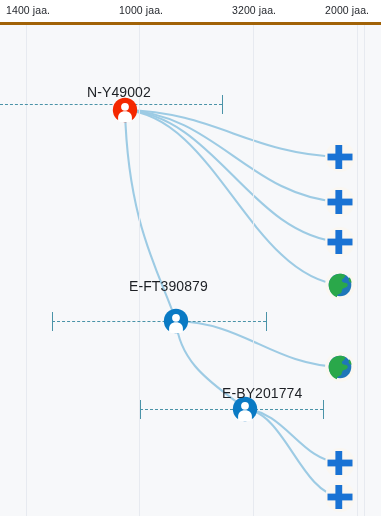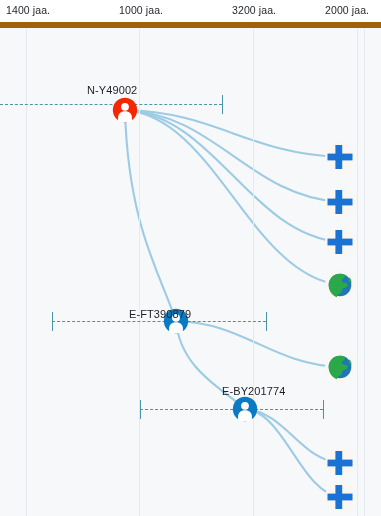--- a/index.html
+++ b/index.html
@@ -18,21 +18,21 @@
     background: #f7f8fa;
   }
 
   
   #axis-header {
     position: absolute;
     left: 0; top: 0;
     width: 381px;
     height: 22px;
     background: #ffffff;
-    border-bottom: 6px solid #a16207;
+    border-bottom: 3px solid #a16207;
     z-index: 30;
   }
   .axis-label {
     position: absolute;
     top: 4px;
     font-size: 10.5px;
     color: #25282e;
     white-space: nowrap;
     letter-spacing: 0.1px;
   }
@@ -88,21 +88,21 @@
     justify-content: center;
     overflow: hidden;
   }
   .node .silhouette {
     display: block;
     width: 26px;
     height: 26px;
   }
   .node-label {
     position: absolute;
-    font-size: 11px;
+    font-size: 14px;
     color: #1c1f24;
     white-space: nowrap;
     z-index: 21;
     letter-spacing: 0.1px;
   }
 
   
   .leaf {
     position: absolute;
     width: 30px;
@@ -168,21 +168,21 @@
         </svg>
       </div>
       <div class="node-label" style="left: 87px; top: 62px;">N-Y49002</div>
       <div class="node" style="left: 163px; top: 286px;">
         <svg class="silhouette" viewBox="0 0 26 26" xmlns="http://www.w3.org/2000/svg">
           <circle cx="13" cy="13" r="12.2" fill="#0a7ac4"></circle>
           <circle cx="13" cy="9.8" r="3.9" fill="#ffffff"></circle>
           <path d="M13 14.3c-4.3 0-6.9 2.6-6.9 6.3v4.4h13.8v-4.4c0-3.7-2.6-6.3-6.9-6.3z" fill="#ffffff"></path>
         </svg>
       </div>
-      <div class="node-label" style="left: 129px; top: 286px;">E-FT390879</div>
+      <div class="node-label" style="left: 129px; top: 256px;">E-FT390879</div>
       <div class="node" style="left: 232px; top: 374px;">
         <svg class="silhouette" viewBox="0 0 26 26" xmlns="http://www.w3.org/2000/svg">
           <circle cx="13" cy="13" r="12.2" fill="#0a7ac4"></circle>
           <circle cx="13" cy="9.8" r="3.9" fill="#ffffff"></circle>
           <path d="M13 14.3c-4.3 0-6.9 2.6-6.9 6.3v4.4h13.8v-4.4c0-3.7-2.6-6.3-6.9-6.3z" fill="#ffffff"></path>
         </svg>
       </div>
       <div class="node-label" style="left: 198px; top: 363px; margin-left: 24px;">E-BY201774</div>
       <div class="leaf" style="left: 325px; top: 120px;">
         <div class="leaf-bg"></div>

